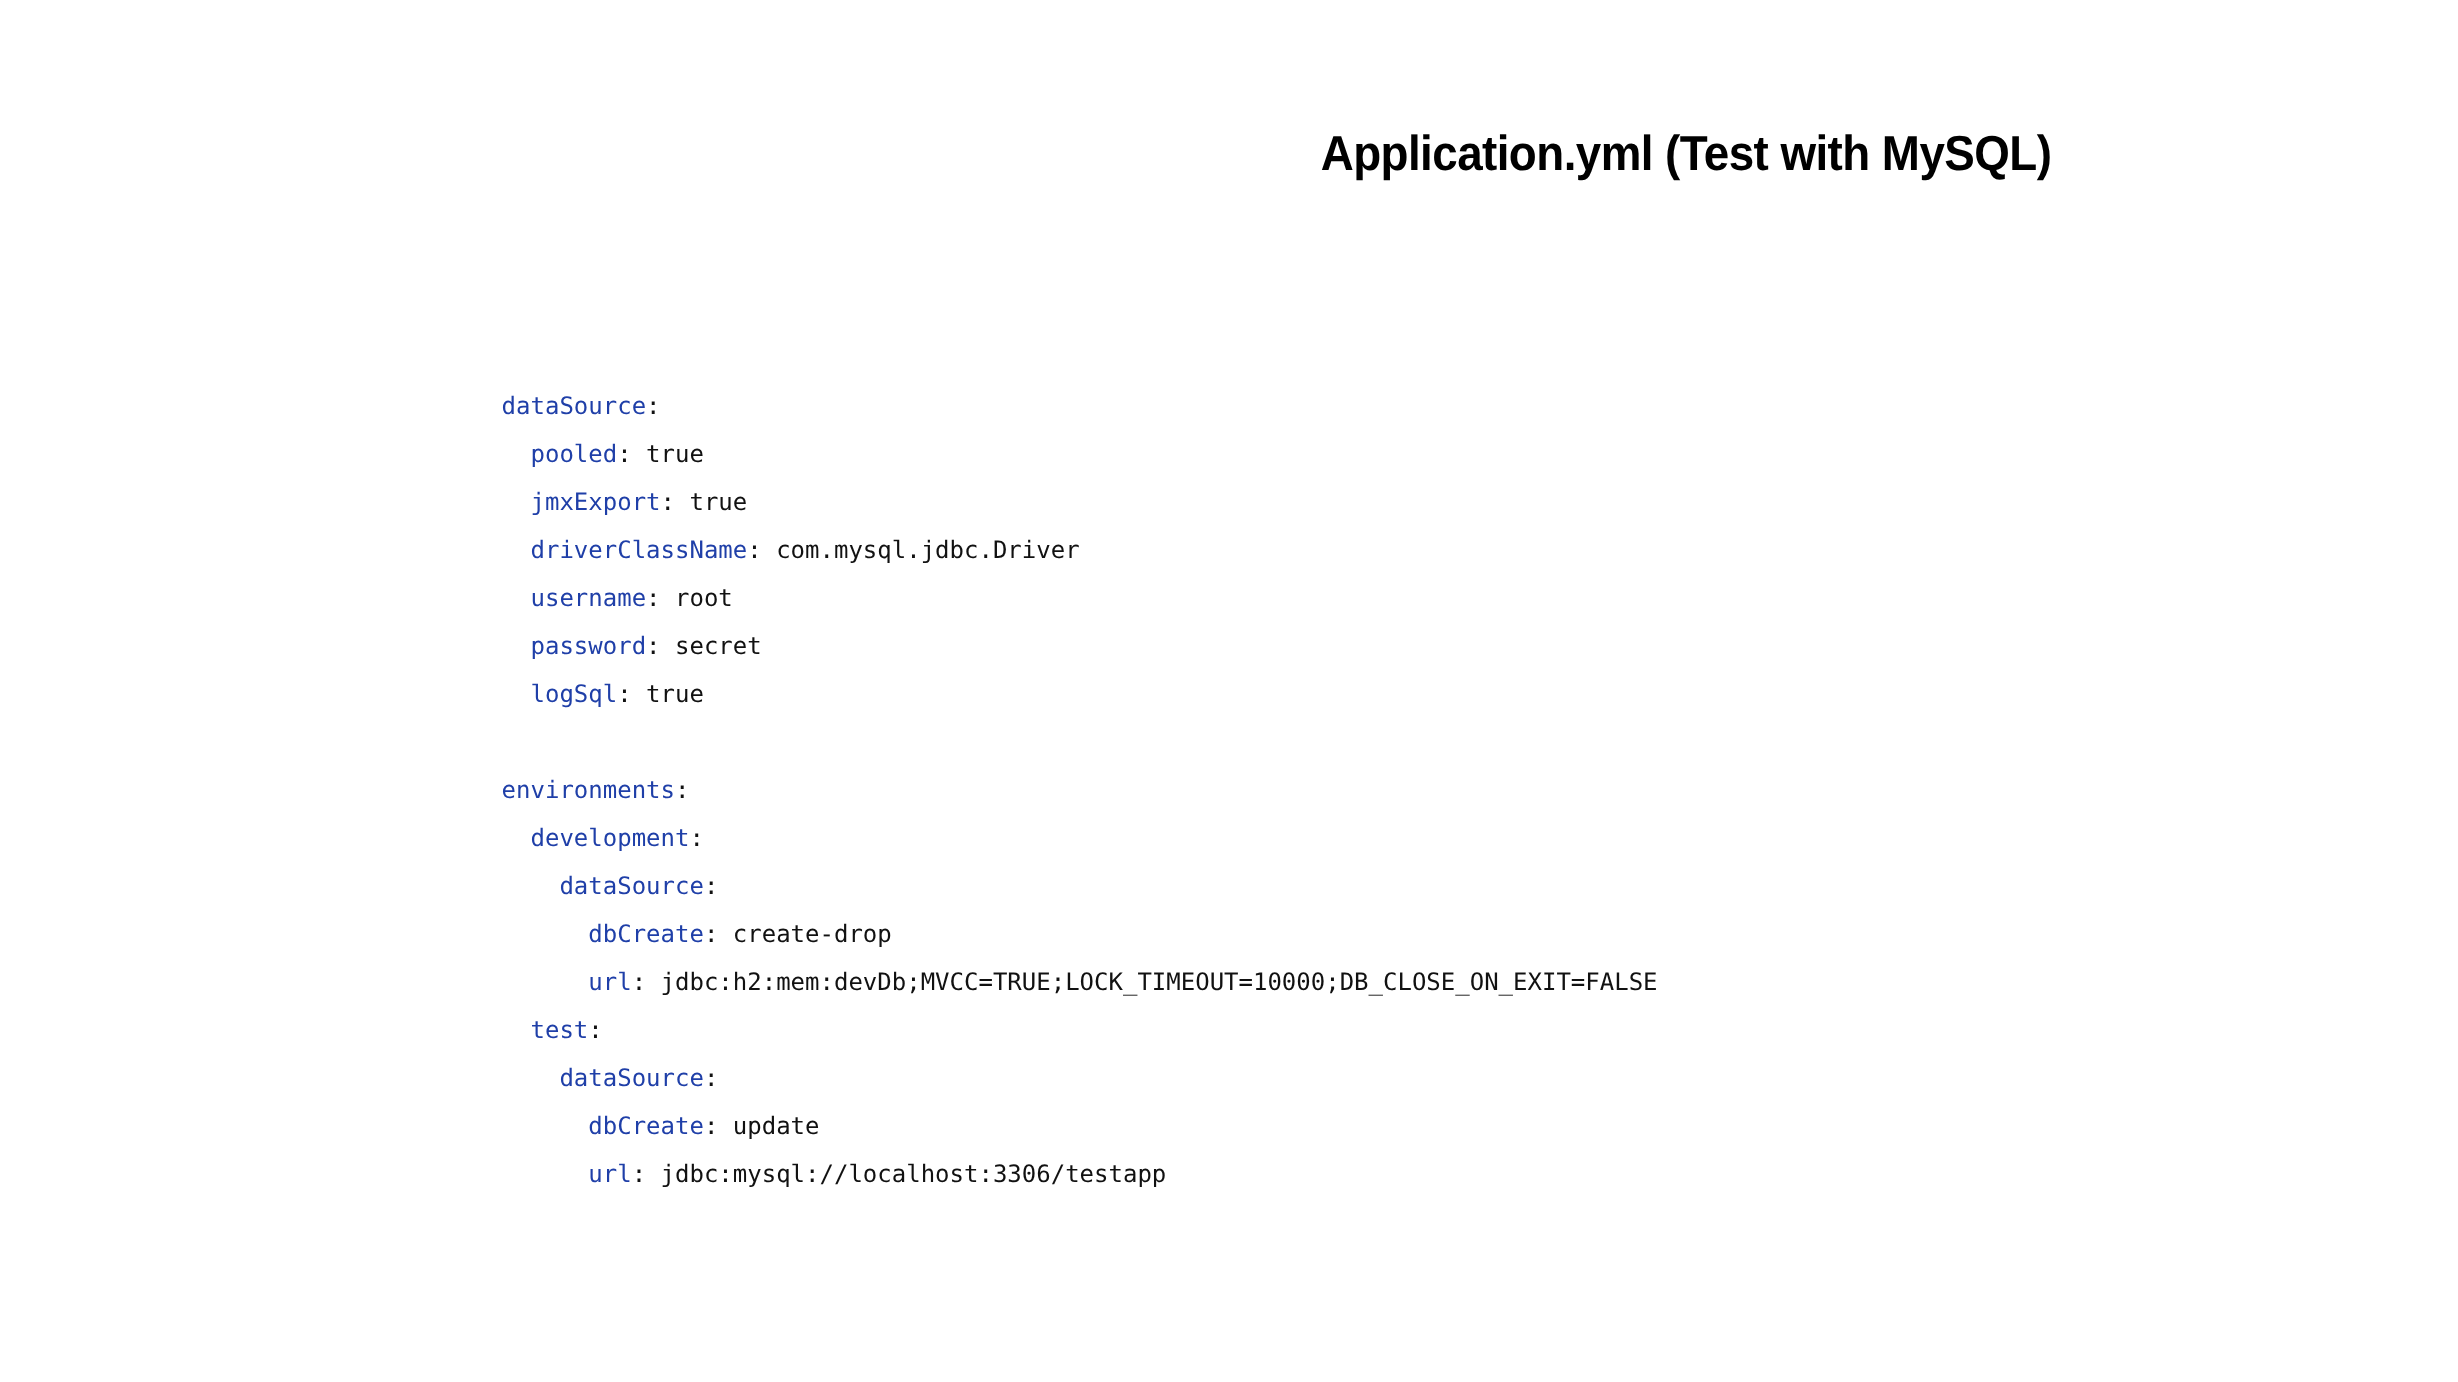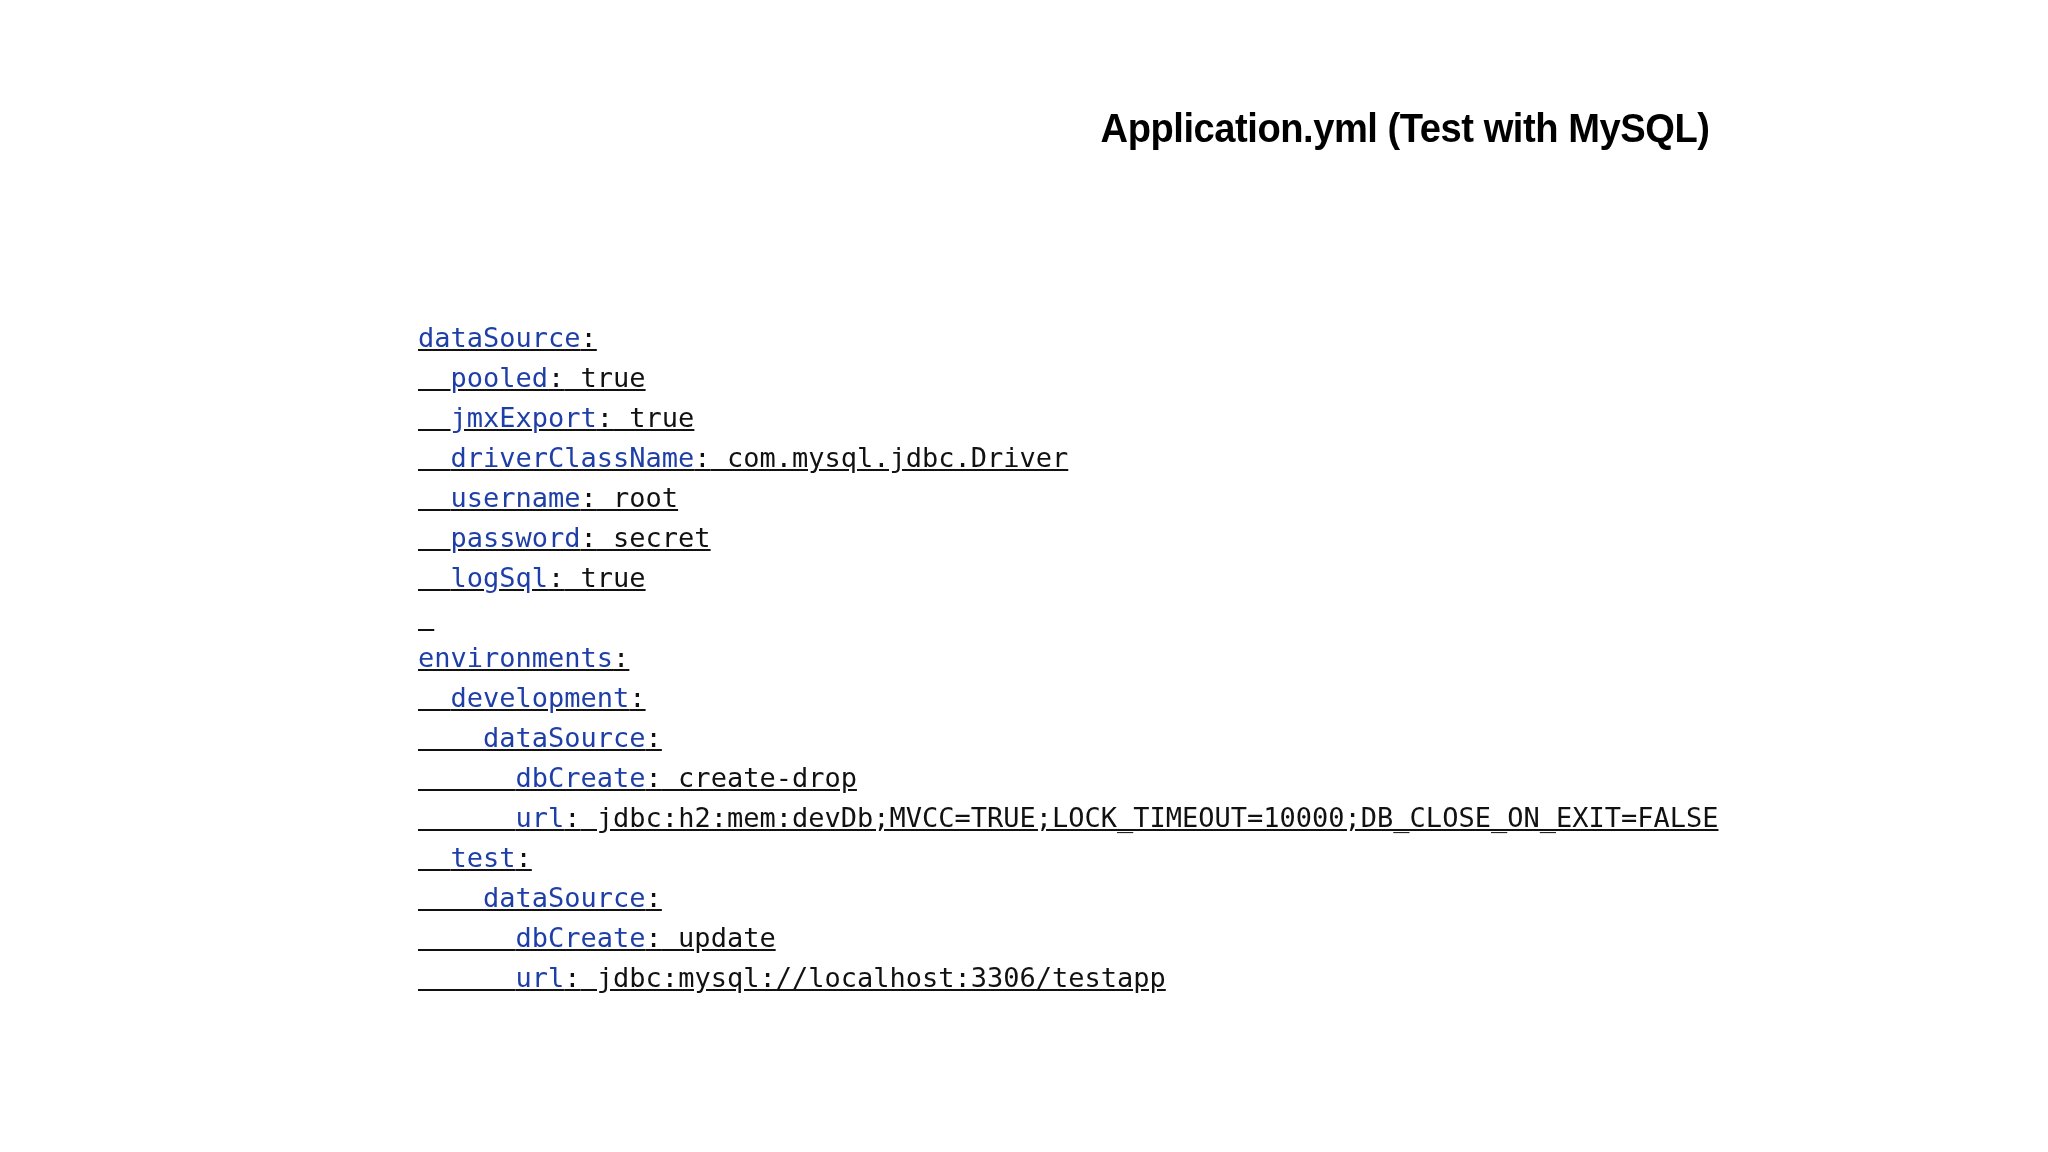--- a/index.html
+++ b/index.html
@@ -27,25 +27,24 @@
     color: #000000;
     white-space: nowrap;
     transform: scaleX(0.93);
     transform-origin: center center;
   }
   #code-block {
     position: absolute;
     left: 418px;
     top: 318px;
     font-family: "DejaVu Sans Mono", "Liberation Mono", monospace;
-    font-size: 27px;
+    font-size: 20px;
     line-height: 40px;
     color: #111111;
     white-space: pre;
-    text-decoration: underline;
   }
   .code-line {
     white-space: pre;
     height: 40px;
   }
   .code-line.blank {
     height: 40px;
   }
   .tok-key {
     color: #1f3fa8;

